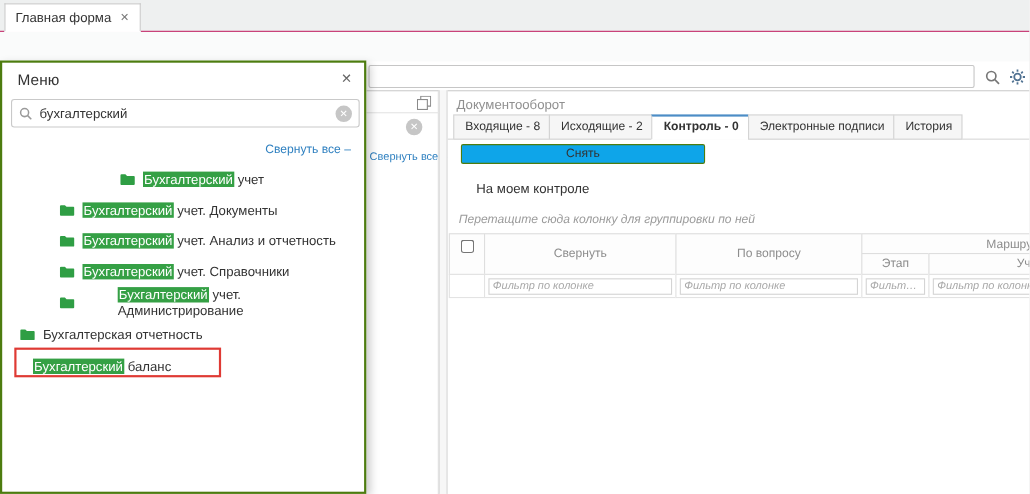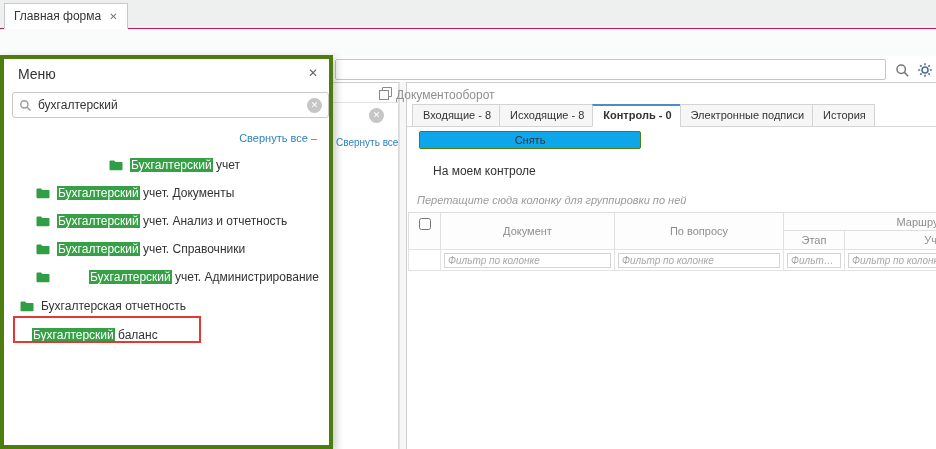--- a/index.html
+++ b/index.html
@@ -25,21 +25,21 @@
   .mid-line  { position:absolute; left:333px; top:102px; width:66px; height:1px; background:#e4e4e4; }
   .clear-circle { display:inline-block; width:15px; height:15px; border-radius:50%; background:#c6c6c6; color:#fff;
                   font-size:9px; line-height:15px; text-align:center; cursor:pointer; }
   .link-blue { color:#2f80c0; cursor:pointer; white-space:nowrap; }
 
   .splitter { position:absolute; left:399px; top:82px; width:8px; height:367px; background:#f7f7f7;
               border-left:1px solid #e0e0e0; border-right:1px solid #cfcfcf; }
 
   
   .main-panel { position:absolute; left:407px; top:82px; width:529px; height:367px; background:#fff; border-top:1px solid #ccc; }
-  .df-title { position:absolute; left:396px; top:88px; font-size:12px; color:#909090; }
+  .df-title { position:absolute; left:415px; top:88px; font-size:12px; color:#909090; }
   .dtabs { position:absolute; left:412px; top:104px; height:23px; display:flex; z-index:2; }
   .dtab { border:1px solid #d4d4d4; background:#f6f6f6; padding:4px 8px 0 10px; font-size:11px; color:#333;
           margin-left:-1px; cursor:pointer; white-space:nowrap; height:23px; }
   .dtab:first-child { margin-left:0; }
   .dtab.active { background:#fff; font-weight:bold; border-top:2px solid #4c8dc6; padding-top:3px; border-bottom:1px solid #fff; }
   .tabs-underline { position:absolute; left:407px; top:126px; width:529px; height:1px; background:#d7d7d7; z-index:1; }
 
   .snyat-btn { position:absolute; left:419px; top:131px; width:222px; height:18px; background:#0ea5e9; border:1px solid #4d7c0f;
                border-radius:2px; font-size:11px; color:#333; display:flex; align-items:center; justify-content:center; cursor:pointer; }
   .section-title { position:absolute; left:433px; top:164px; font-size:12px; color:#333; }
@@ -47,33 +47,33 @@
 
   .hcell { position:absolute; border:1px solid #dedede; background:#fdfdfd; color:#8d8d8d; font-size:11px;
            display:flex; align-items:center; justify-content:center; overflow:hidden; white-space:nowrap; }
   .fcell { position:absolute; border:1px solid #e3e3e3; background:#fff; display:flex; align-items:center; padding:0 3px; }
   .filter-input { width:100%; height:15px; border:1px solid #d4d4d4; font-size:10px; padding:0 3px; color:#555; outline:none;
                   text-overflow:ellipsis; }
   .filter-input::placeholder { font-style:italic; color:#a8a8a8; }
   .hdr-checkbox { width:12px; height:12px; }
 
   
-  .menu { position:absolute; left:0; top:55px; width:333px; height:394px; background:#fff; border:4px solid #4d7c0f;
+  .menu { position:absolute; left:0; top:55px; width:333px; height:394px; background:#fff; border:2px solid #4d7c0f;
           box-shadow:3px 3px 8px rgba(0,0,0,0.22); z-index:10; }
   .menu-title { position:absolute; left:14px; top:62px; font-size:14px; color:#333; }
   .menu-close { position:absolute; right:11px; top:62px; font-size:12px; color:#666; cursor:pointer; }
   .menu-search { position:absolute; left:8px; top:88px; width:317px; height:26px; border:1px solid #c9c9c9; border-radius:3px;
                  display:flex; align-items:center; gap:6px; padding:0 6px; background:#fff; }
   .menu-search input { flex:1; border:none; outline:none; font-size:12px; color:#333; background:transparent; }
   .menu-collapse { position:absolute; right:12px; top:127px; font-size:11px; }
 
   .titem { position:absolute; left:0; width:100%; height:26px; display:flex; align-items:center; font-size:12px; color:#333; cursor:pointer; }
   .titem .folder-icon { display:inline-flex; margin-right:7px; }
   .lvl0 { padding-left:16px; }
-  .lvl1 { padding-left:32px; }
+  .lvl1 { padding-left:52px; }
   .lvl1b { padding-left:28px; }
   .hl { background:#35a045; color:#fff; padding:0 1px; }
   .sel-rect { position:absolute; left:13px; top:316px; width:188px; height:27px; border:2px solid #df3a34; z-index:12; pointer-events:none; }
 </style>
 </head>
 <body>
 
 <div class="root">
 
   <div class="tabbar">
@@ -113,34 +113,34 @@
   <span class="abs link-blue" style="left:336px; top:137px; font-size:10px;"><span>Свернуть все</span> <span>–</span></span>
 
   <div class="splitter"></div>
 
   <div class="main-panel"></div>
   <div class="df-title">Документооборот</div>
 
   <div class="tabs-underline"></div>
   <div class="dtabs">
     <span class="dtab">Входящие - 8</span>
-    <span class="dtab">Исходящие - 8</span>
+    <span class="dtab">Исходящие - 2</span>
     <span class="dtab active">Контроль - 0</span>
     <span class="dtab">Электронные подписи</span>
     <span class="dtab">История</span>
   </div>
 
   <div class="snyat-btn">Снять</div>
   <div class="section-title">На моем контроле</div>
   <div class="group-hint">Перетащите сюда колонку для группировки по ней</div>
 
   <div class="hcell" style="left:408px; top:212px; width:33px; height:38px; align-items:flex-start; padding-top:5px;">
     <input type="checkbox" class="hdr-checkbox" style="">
   </div>
-  <div class="hcell" style="left:440px; top:212px; width:175px; height:38px;">Документ</div>
+  <div class="hcell" style="left:440px; top:212px; width:175px; height:38px;">Свернуть</div>
   <div class="hcell" style="left:614px; top:212px; width:170px; height:38px;">По вопросу</div>
   <div class="hcell" style="left:783px; top:212px; width:274px; height:19px;">Маршрут</div>
   <div class="hcell" style="left:783px; top:230px; width:62px; height:20px;">Этап</div>
   <div class="hcell" style="left:844px; top:230px; width:213px; height:20px;">Участники</div>
 
   <div class="fcell" style="left:408px; top:249px; width:33px; height:22px;"></div>
   <div class="fcell" style="left:440px; top:249px; width:175px; height:22px;">
     <input class="filter-input" placeholder="Фильтр по колонке" style="">
   </div>
   <div class="fcell" style="left:614px; top:249px; width:170px; height:22px;">

